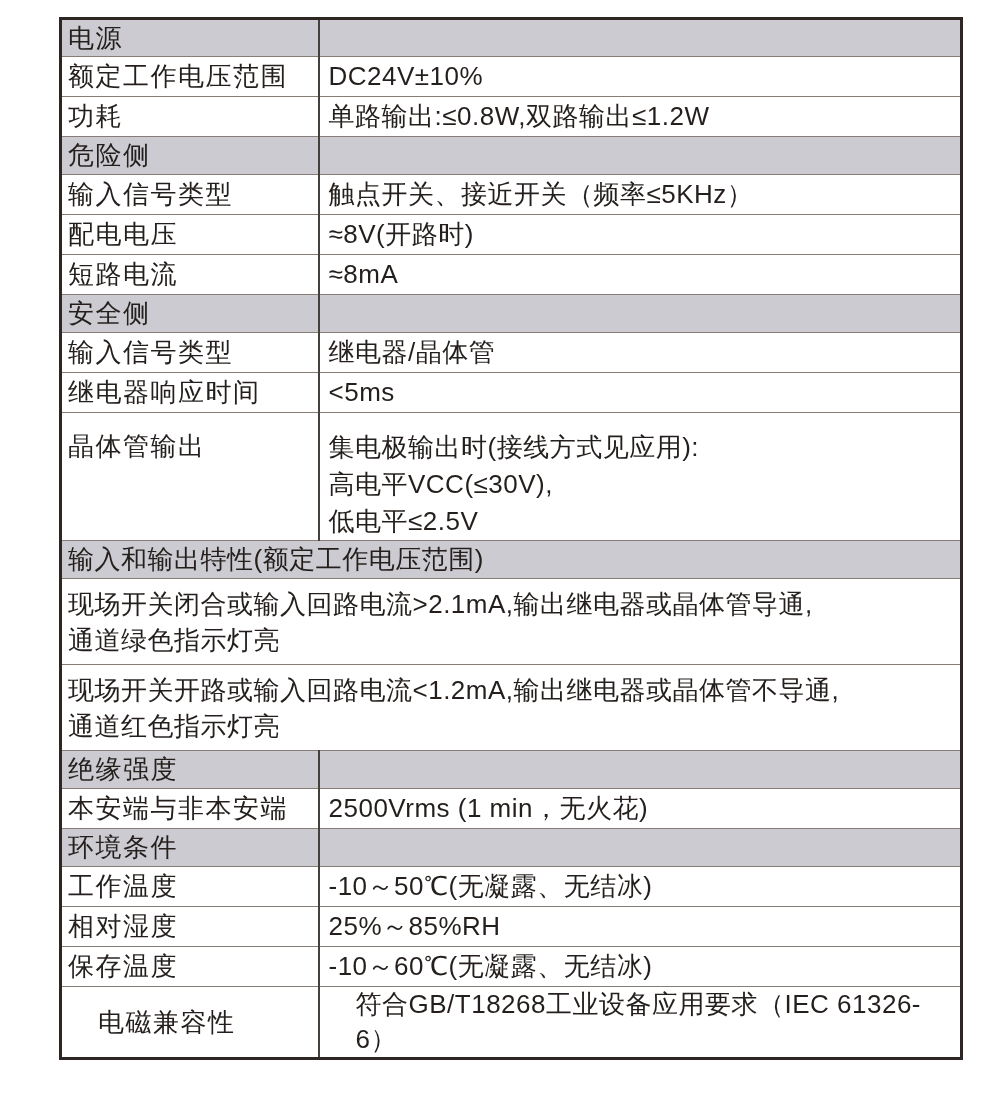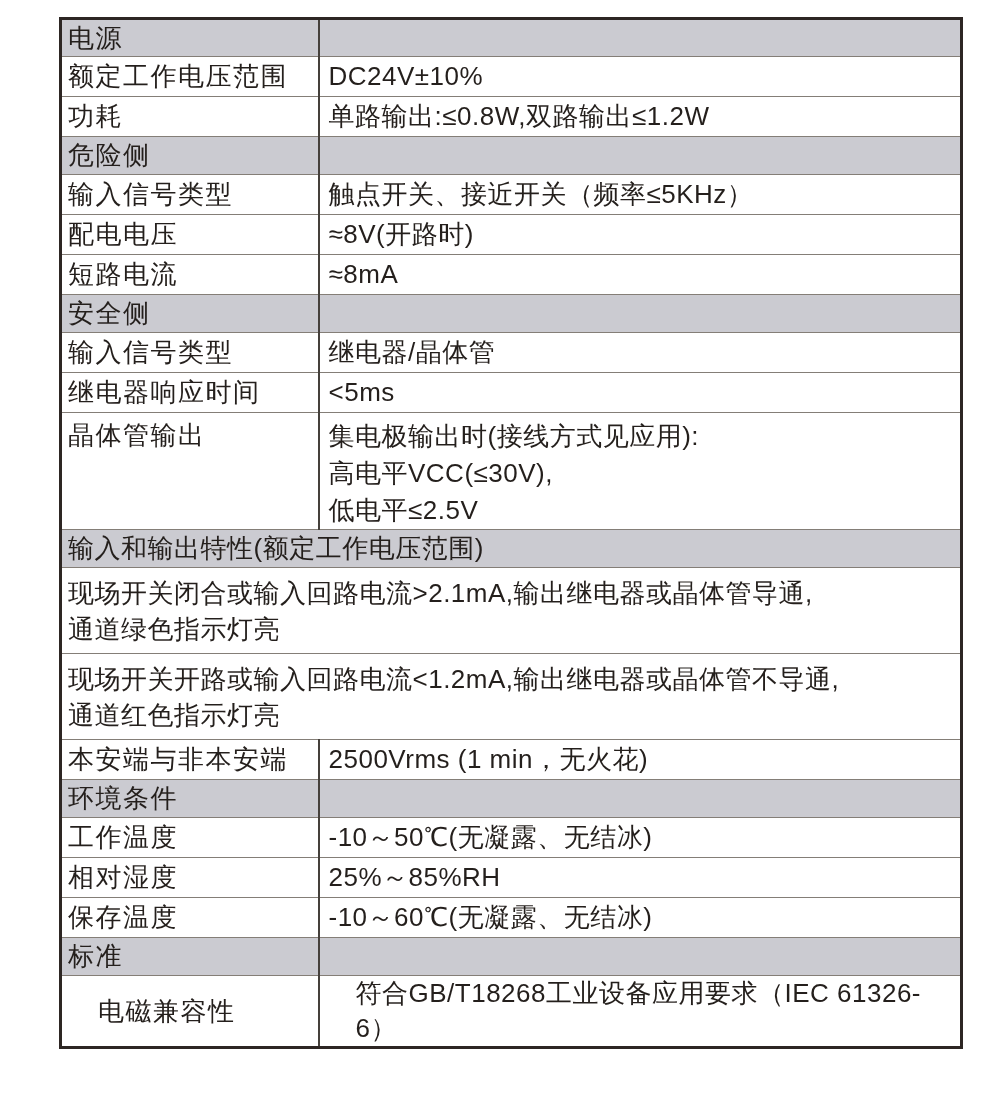--- a/index.html
+++ b/index.html
@@ -55,21 +55,21 @@
     padding-left: 9px;
     white-space: pre-wrap;
     letter-spacing: 0.5px;
   }
   td.full-cell {
     padding-left: 6px;
     letter-spacing: 0.5px;
   }
   tr.multi td.k, tr.multi td.v {
     vertical-align: top;
-    padding-top: 5px;
+    padding-top: 16px;
   }
   tr.multi .line { line-height: 37px; }
   tr.fullrow .line { line-height: 36px; }
   td.full-cell .line { white-space: nowrap; }
 </style>
 </head>
 <body>
 
 <div class="page">
   <table class="spec">
@@ -130,43 +130,43 @@
             <div class="line">现场开关闭合或输入回路电流&gt;2.1mA,输出继电器或晶体管导通,</div>
             <div class="line">通道绿色指示灯亮</div>
           </td>
         </tr>
         <tr class="fullrow">
           <td class="full-cell" colspan="2">
             <div class="line">现场开关开路或输入回路电流&lt;1.2mA,输出继电器或晶体管不导通,</div>
             <div class="line">通道红色指示灯亮</div>
           </td>
         </tr>
+        <tr class="sec">
+          <td class="k">绝缘强度</td>
+          <td class="v"></td>
+        </tr>
         <tr>
           <td class="k">本安端与非本安端</td>
           <td class="v">2500Vrms (1 min，无火花)</td>
         </tr>
         <tr class="sec">
           <td class="k">环境条件</td>
           <td class="v"></td>
         </tr>
         <tr>
           <td class="k">工作温度</td>
           <td class="v">-10～50℃(无凝露、无结冰)</td>
         </tr>
         <tr>
           <td class="k">相对湿度</td>
           <td class="v">25%～85%RH</td>
         </tr>
         <tr>
           <td class="k">保存温度</td>
           <td class="v">-10～60℃(无凝露、无结冰)</td>
         </tr>
-        <tr class="sec">
-          <td class="k">标准</td>
-          <td class="v"></td>
-        </tr>
         <tr>
           <td class="k">电磁兼容性</td>
           <td class="v">符合GB/T18268工业设备应用要求（IEC 61326-6）</td>
         </tr>
       </tbody>
   </table>
 </div>
 
 </body></html>

